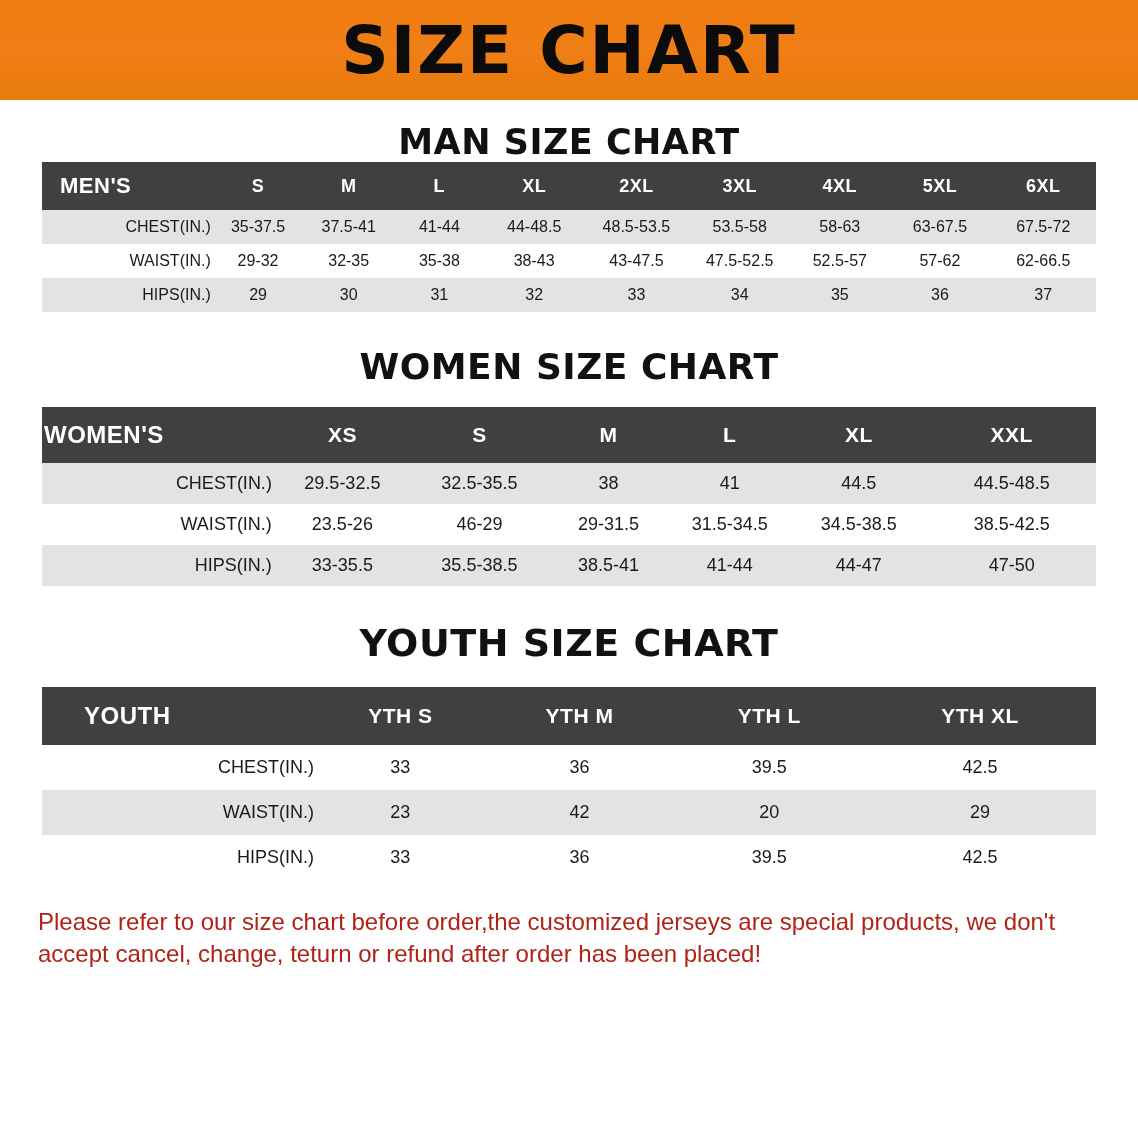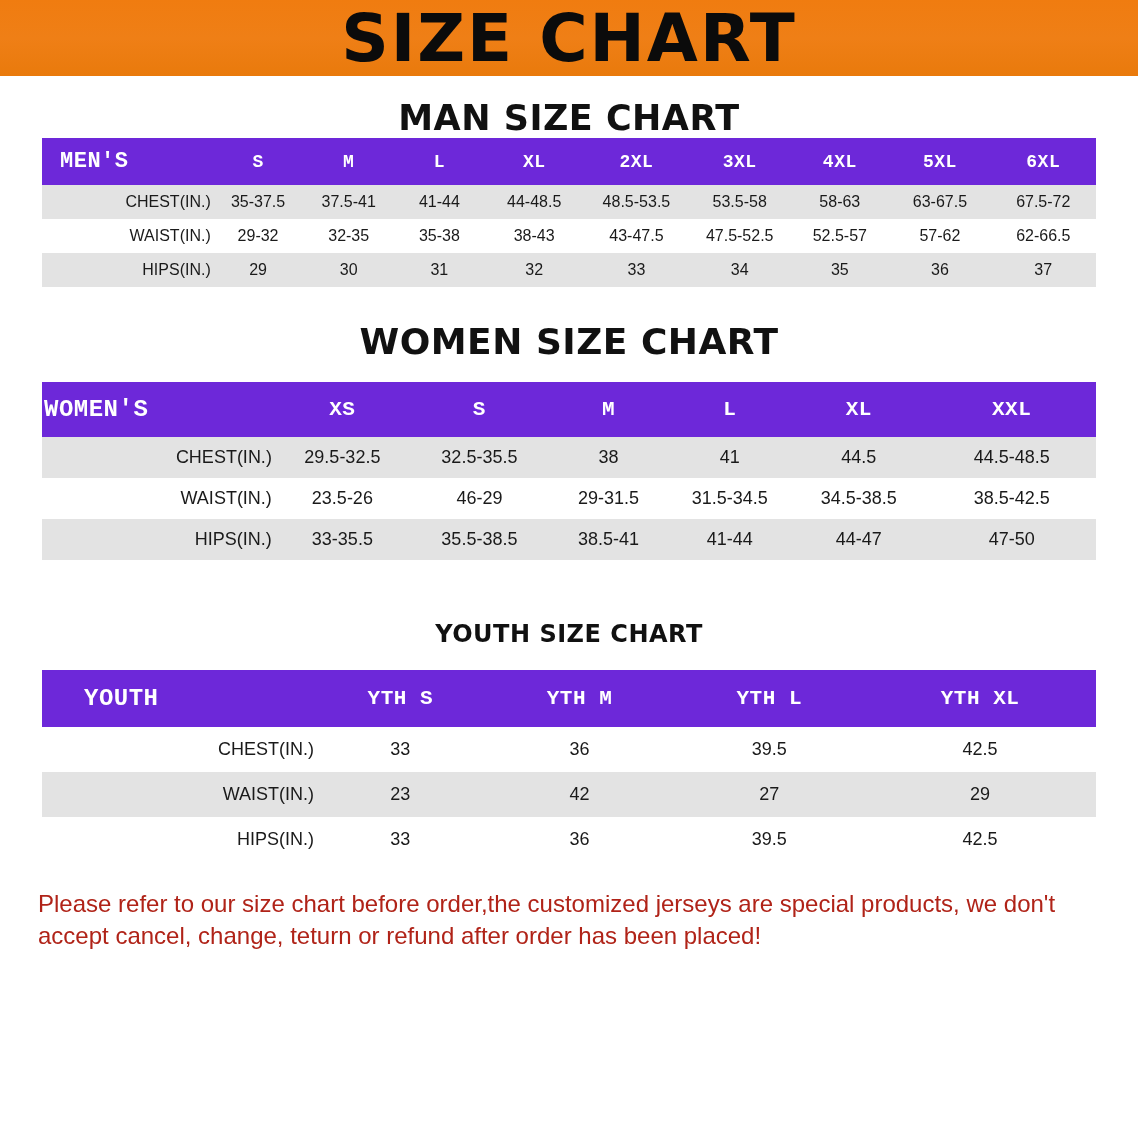--- a/index.html
+++ b/index.html
@@ -13,21 +13,21 @@
     height: 1132px;
     font-family: "Liberation Sans", sans-serif;
     color: #111111;
     overflow: hidden;
     position: relative;
   }
 
   
   .banner {
     width: 100%;
-    height: 76px;
+    height: 100px;
     background: linear-gradient(180deg, #f07c10 0%, #ef7f16 50%, #e97a0c 100%);
     display: flex;
     align-items: center;
     justify-content: center;
   }
   .banner-title {
     font-family: "DejaVu Sans", sans-serif;
     font-weight: bold;
     font-size: 66px;
     letter-spacing: 2px;
@@ -40,35 +40,35 @@
   .section-title {
     text-align: center;
     font-family: "DejaVu Sans", sans-serif;
     font-weight: bold;
     font-size: 35px;
     color: #111111;
     letter-spacing: 0.5px;
   }
   .title-man    { margin-top: 22px; }
   .title-women  { margin-top: 34px; margin-bottom: 20px; font-size: 36px; }
-  .title-youth  { margin-top: 60px; margin-bottom: 22px; font-size: 24px; }
+  .title-youth  { margin-top: 35px; margin-bottom: 22px; font-size: 38px; }
 
   
   .table-wrap {
     margin: 0 42px;
   }
   table.size-table {
     width: 100%;
     border-collapse: collapse;
     table-layout: fixed;
   }
   table.size-table thead th {
-    background: #6d28d9;
+    background: #404040;
     color: #ffffff;
-    font-family: Liberation Mono, monospace;
+    font-family: Liberation Sans, sans-serif;
     font-weight: bold;
     text-align: center;
     padding: 11px 2px;
     font-size: 19px;
     letter-spacing: 0.5px;
   }
   table.size-table thead th.label-col {
     text-align: left;
     padding-left: 18px;
     font-size: 22px;
@@ -269,21 +269,21 @@
         <td class="label-col">CHEST(IN.)</td>
         <td>33</td>
         <td>36</td>
         <td>39.5</td>
         <td>42.5</td>
       </tr>
       <tr class="row-shade">
         <td class="label-col">WAIST(IN.)</td>
         <td>23</td>
         <td>42</td>
-        <td>27</td>
+        <td>20</td>
         <td>29</td>
       </tr>
       <tr class="row-plain">
         <td class="label-col">HIPS(IN.)</td>
         <td>33</td>
         <td>36</td>
         <td>39.5</td>
         <td>42.5</td>
       </tr>
     </tbody>

